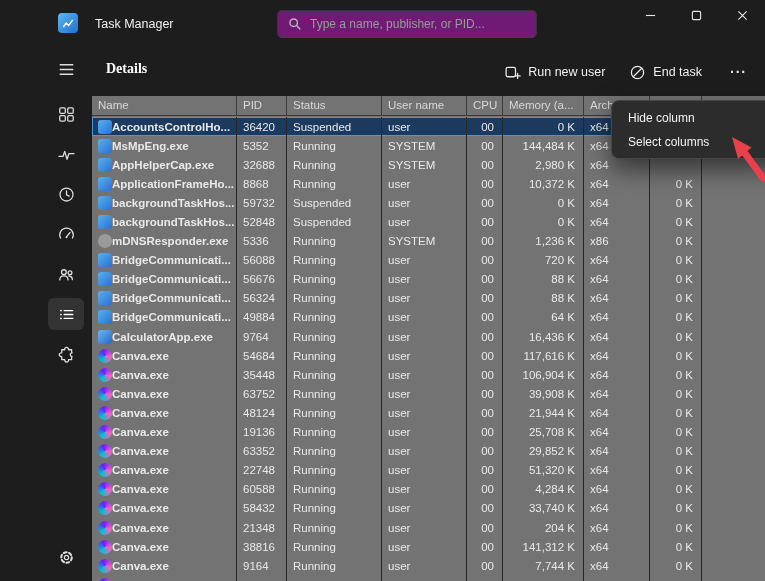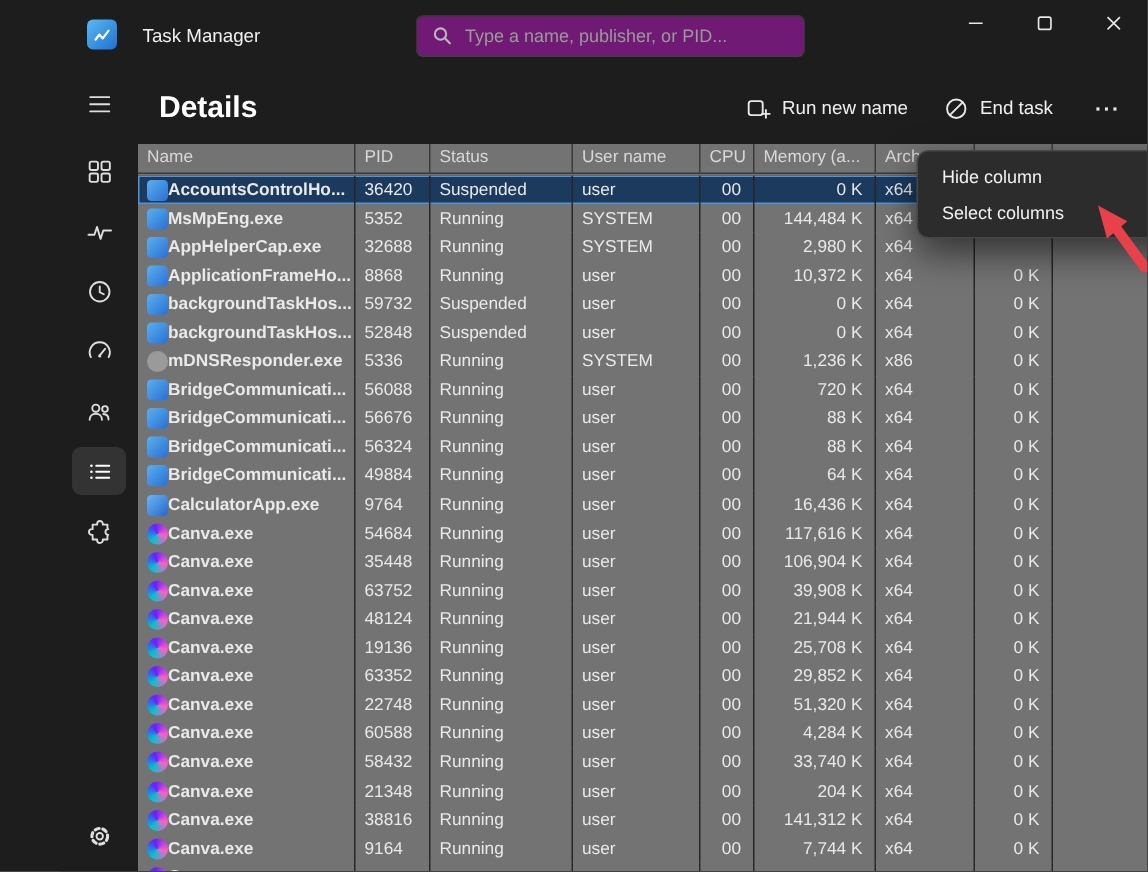--- a/index.html
+++ b/index.html
@@ -22,21 +22,21 @@
   
   .sidebar{position:absolute;left:0;top:48px;bottom:0;width:52px;}
   .side-item{width:36px;height:32px;margin:8px;border-radius:6px;display:flex;align-items:center;justify-content:center;color:#dedede;}
   .side-item.si-menu{height:26px;margin-top:8px;margin-bottom:16px;}
   .side-item.selected{background:#333333;color:#ffffff;}
   .side-item.si-settings{position:absolute;bottom:8px;left:0;margin:0 8px;}
   .sic{width:19px;height:19px;stroke:currentColor;fill:none;stroke-width:1.6;stroke-linecap:round;stroke-linejoin:round;}
 
   
   .commandbar{position:absolute;left:52px;top:48px;right:0;height:48px;}
-  .page-title{position:absolute;left:14px;top:13px;font-size:20px;font-weight:700;color:#ffffff;}
+  .page-title{position:absolute;left:14px;top:13px;font-size:14px;font-weight:700;color:#ffffff;font-family:Liberation Serif, serif;}
   .cmd-actions{position:absolute;right:14px;top:0;height:48px;display:flex;align-items:center;gap:24px;}
   .cmd-btn{display:flex;align-items:center;gap:7px;font-size:12.5px;color:#f0f0f0;}
   .cmd-ic{width:17px;height:17px;stroke:#e8e8e8;fill:none;stroke-width:1.5;stroke-linecap:round;stroke-linejoin:round;}
   .more-btn{font-size:14px;font-weight:700;letter-spacing:1px;color:#e8e8e8;padding:0 4px;}
 
   
   .table{position:absolute;left:52px;top:96px;right:0;bottom:0;background:#737373;overflow:hidden;}
   .thead{display:flex;height:20px;border-bottom:1px solid #3a3a3a;}
   .th{font-size:11.5px;color:#d8d8d8;padding:3px 8px 0 6px;border-right:1px solid #3a3a3a;white-space:nowrap;overflow:hidden;}
   .th.a-r{text-align:right;}
@@ -204,21 +204,21 @@
     </div>
 
   <div class="commandbar">
     <div class="page-title">Details</div>
     <div class="cmd-actions">
       <div class="cmd-btn">
         <svg class="cmd-ic" viewBox="0 0 20 20">
             <rect x="2.5" y="4" width="11" height="11" rx="2"></rect>
             <path d="M16 11v6M13 14h6"></path>
           </svg>
-        <span>Run new name</span>
+        <span>Run new user</span>
       </div>
       <div class="cmd-btn">
         <svg class="cmd-ic" viewBox="0 0 20 20">
             <circle cx="10" cy="10" r="7.2"></circle>
             <path d="M5 15L15 5"></path>
           </svg>
         <span>End task</span>
       </div>
       <div class="more-btn">···</div>
     </div>

